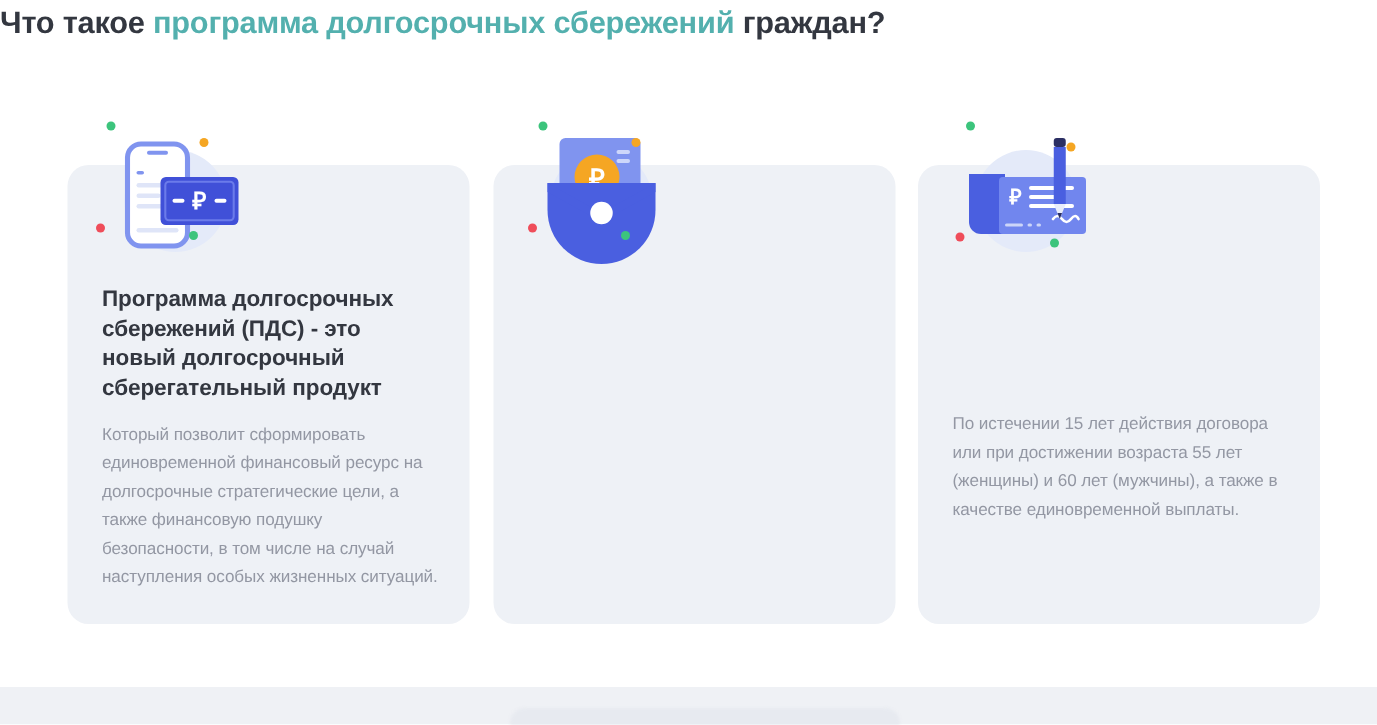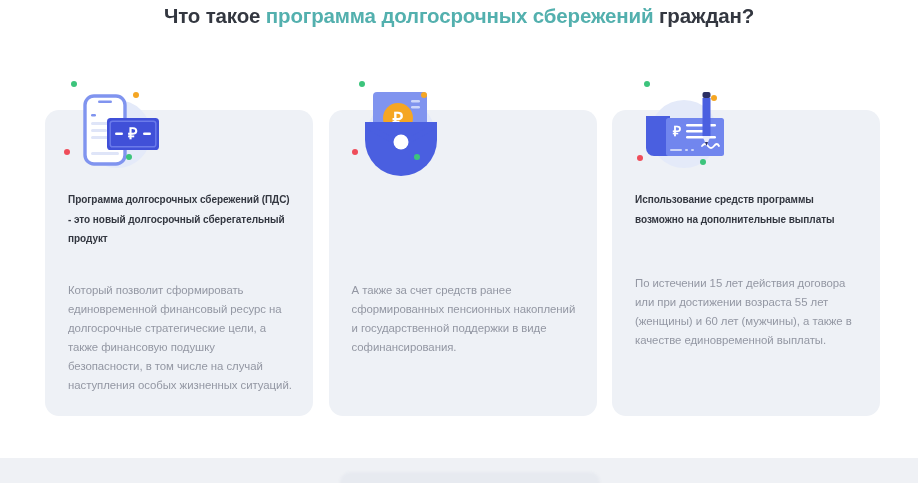--- a/index.html
+++ b/index.html
@@ -13,21 +13,21 @@
   body {
     font-family: "Liberation Sans", sans-serif;
     background: #ffffff;
     position: relative;
   }
 
   
   .page-heading {
     width: 918px;
     padding-top: 4px;
-    text-align: center;
+    text-align: left;
     font-size: 20.5px;
     line-height: 24px;
     font-weight: bold;
     letter-spacing: -0.15px;
     color: #333740;
   }
   .page-heading .accent { color: #53b0ae; }
 
   
   .cards-row {
@@ -58,21 +58,21 @@
     height: 104px;
   }
   .card-illustration svg { display: block; width: 120px; height: 104px; }
 
   
   .card-title {
     position: absolute;
     left: 23px;
     top: 80px;
     width: 224px;
-    font-size: 10px;
+    font-size: 15px;
     line-height: 19.5px;
     font-weight: bold;
     color: #333740;
     letter-spacing: -0.05px;
   }
 
   .card-body {
     position: absolute;
     left: 23px;
     width: 224px;
@@ -149,21 +149,20 @@
         <rect x="33" y="50" width="9" height="2.6" rx="1.3" fill="#cdd6fa"></rect>
 
         <circle cx="53" cy="40" r="15" fill="#f5a623"></circle>
         <text x="53" y="47" font-family="Liberation Sans, sans-serif" font-size="18" font-weight="bold" fill="#ffffff" text-anchor="middle">₽</text>
 
         <path d="M20 44 L56 44 L92 44 L92 62 A36 36 0 0 1 20 62 Z" fill="#4a5fe0"></path>
         <path d="M20 44 L56 64 L92 44 L92 50 L56 70 L20 50 Z" fill="#4a5fe0"></path>
         <circle cx="56" cy="64" r="7.5" fill="#ffffff"></circle>
       </svg>
     </div>
-    <div class="card-body pos-4">А также за счет средств ранее сформированных пенсионных накоплений и государственной поддержки в виде софинансирования.</div>
   </div>
 
   <div class="card">
     <div class="card-illustration">
       <svg viewBox="0 0 120 104">
         <circle cx="56" cy="56" r="34" fill="#e4eaf9"></circle>
 
         <path d="M18 38 L42 38 L42 78 L26 78 A8 8 0 0 1 18 70 Z" fill="#4a5fe0"></path>
 
         <rect x="38" y="40" width="58" height="38" rx="2.5" fill="#7186ee"></rect>
@@ -175,21 +174,20 @@
         <rect x="57" y="71" width="3" height="2" rx="1" fill="#ccd5f8"></rect>
         <rect x="63" y="71" width="3" height="2" rx="1" fill="#ccd5f8"></rect>
         <path d="M74 68 q3 -4 6 0 q3 4 6 0 q3 -4 5 0" fill="none" stroke="#ffffff" stroke-width="1.8" stroke-linecap="round"></path>
 
         <rect x="74.5" y="14" width="8" height="6" rx="2" fill="#2b2f63"></rect>
         <rect x="74.5" y="20" width="8" height="38" fill="#4a5fe0"></rect>
         <path d="M74.5 58 L82.5 58 L78.5 68 Z" fill="#e9edfb"></path>
         <path d="M77 64 L80 64 L78.5 68 Z" fill="#2b2f63"></path>
       </svg>
     </div>
-    <div class="card-title">Использование средств программы возможно на дополнительные выплаты</div>
     <div class="card-body pos-3b">По истечении 15 лет действия договора или при достижении возраста 55 лет (женщины) и 60 лет (мужчины), а также в качестве единовременной выплаты.</div>
   </div>
 
 </div>
 
 <div>
   <svg width="918" height="483" style="position:absolute;left:0;top:0;pointer-events:none;">
 
     <circle cx="74" cy="84" r="3" fill="#3cc47c"></circle>
     <circle cx="136" cy="95" r="3" fill="#f5a623"></circle>

